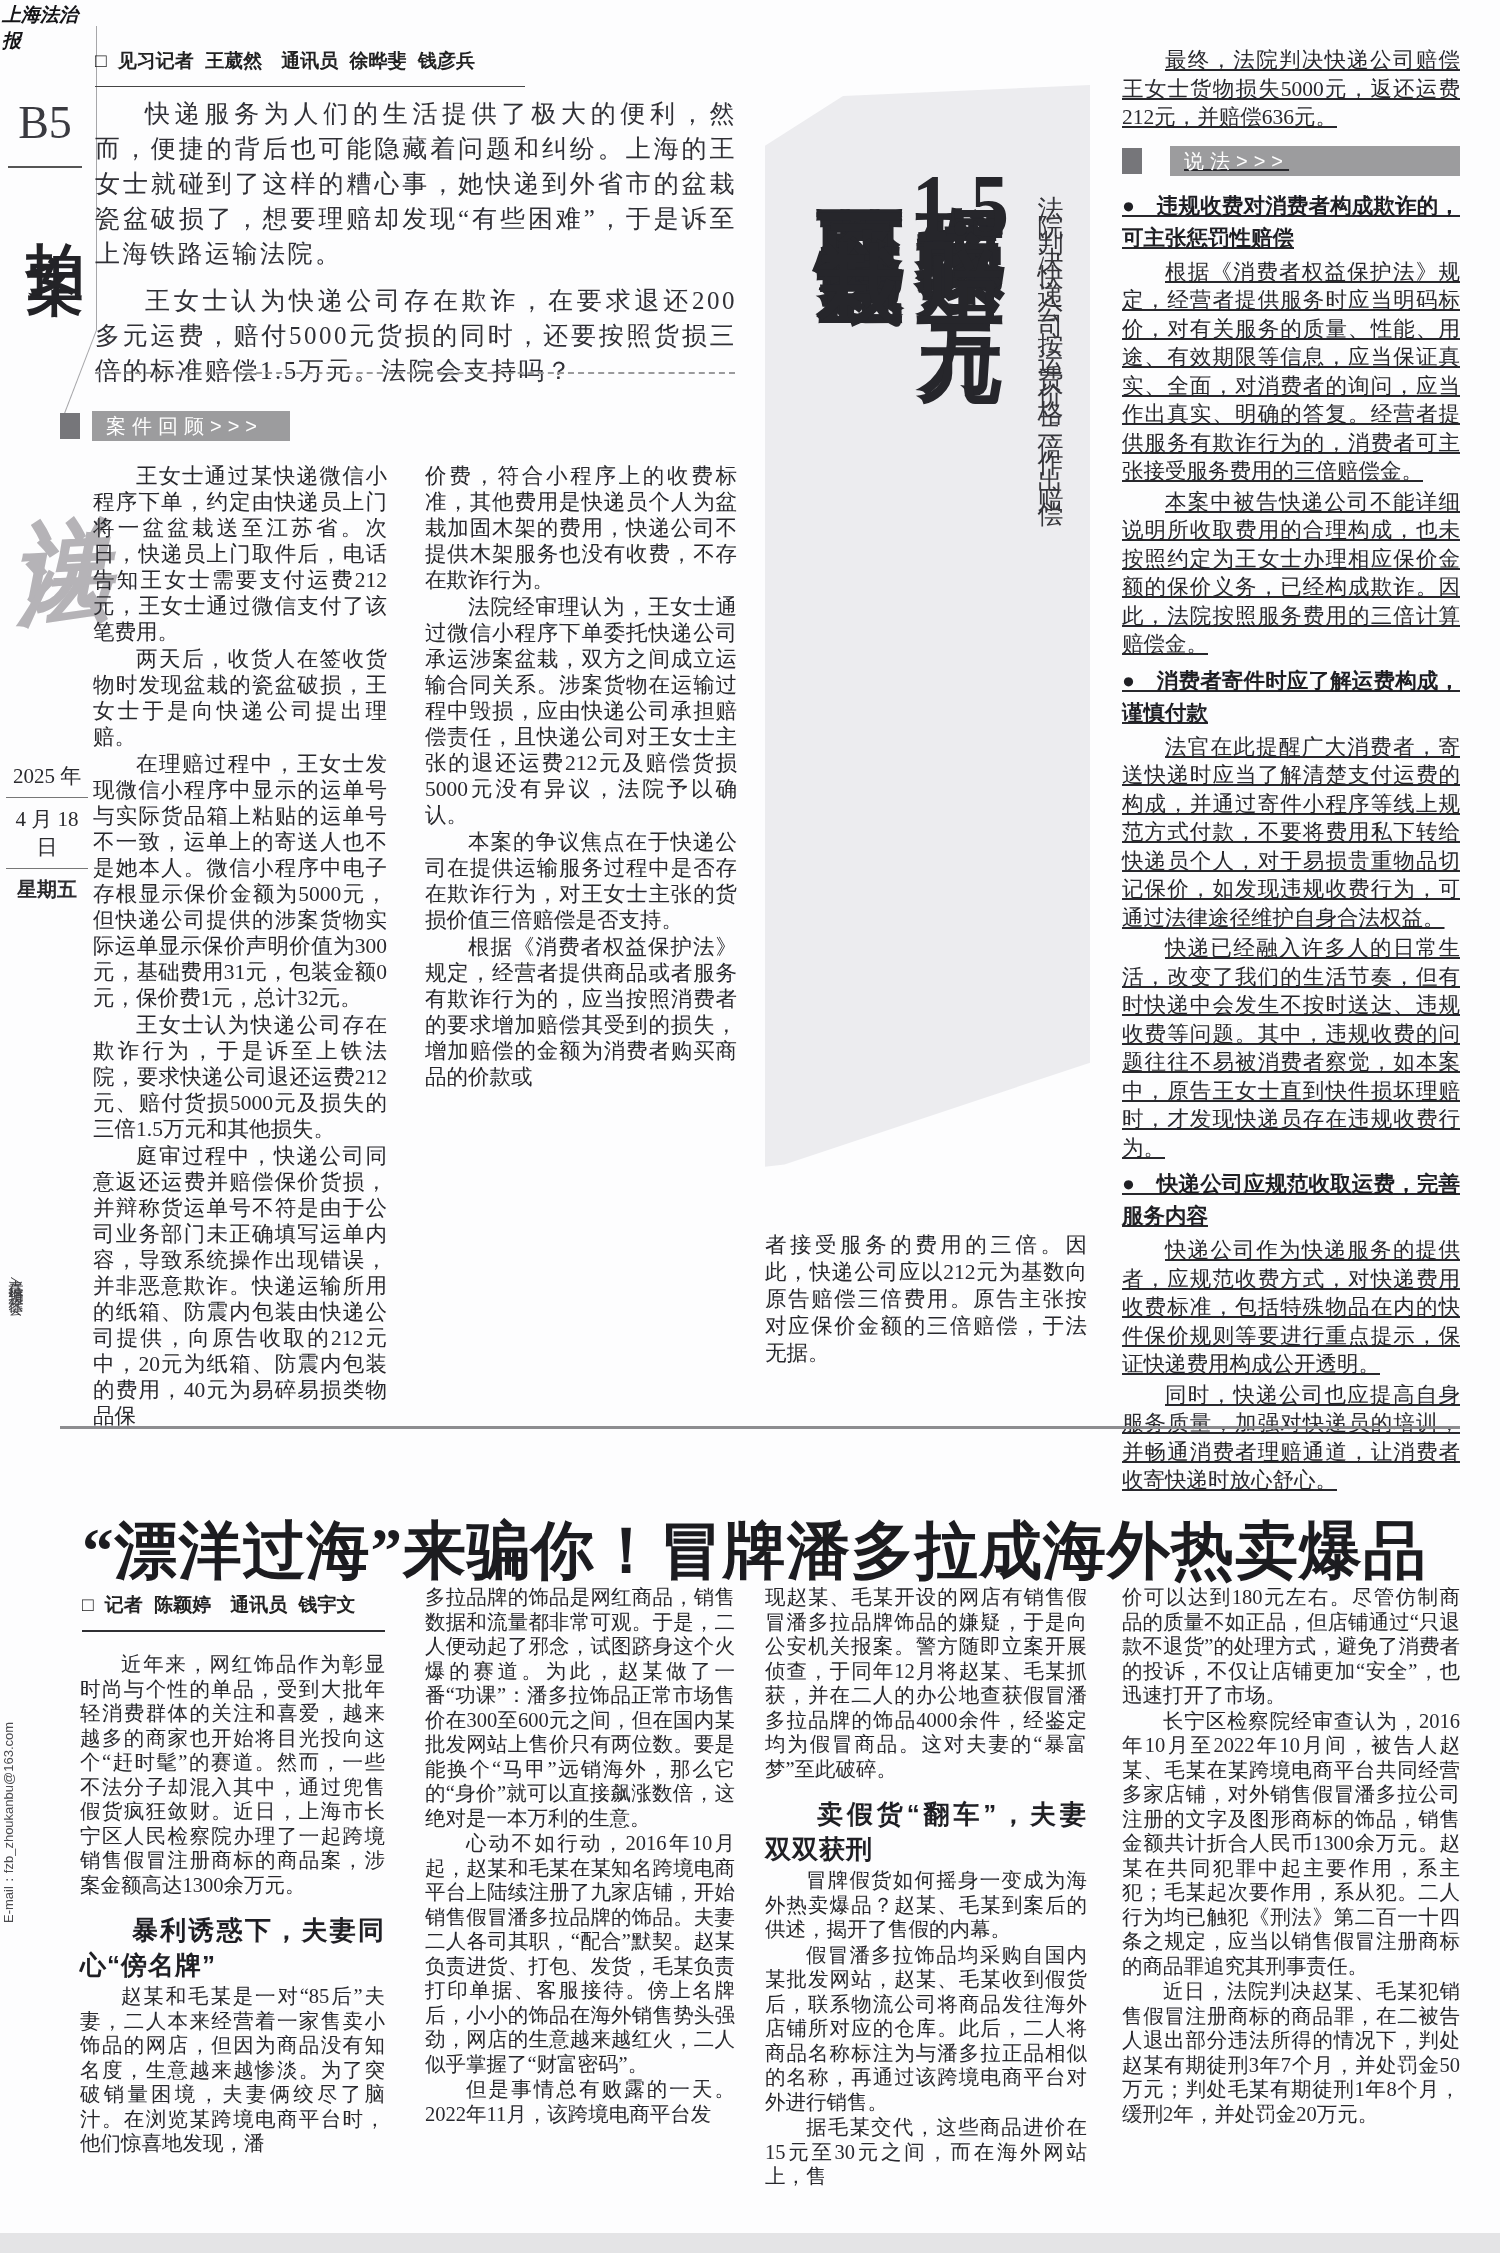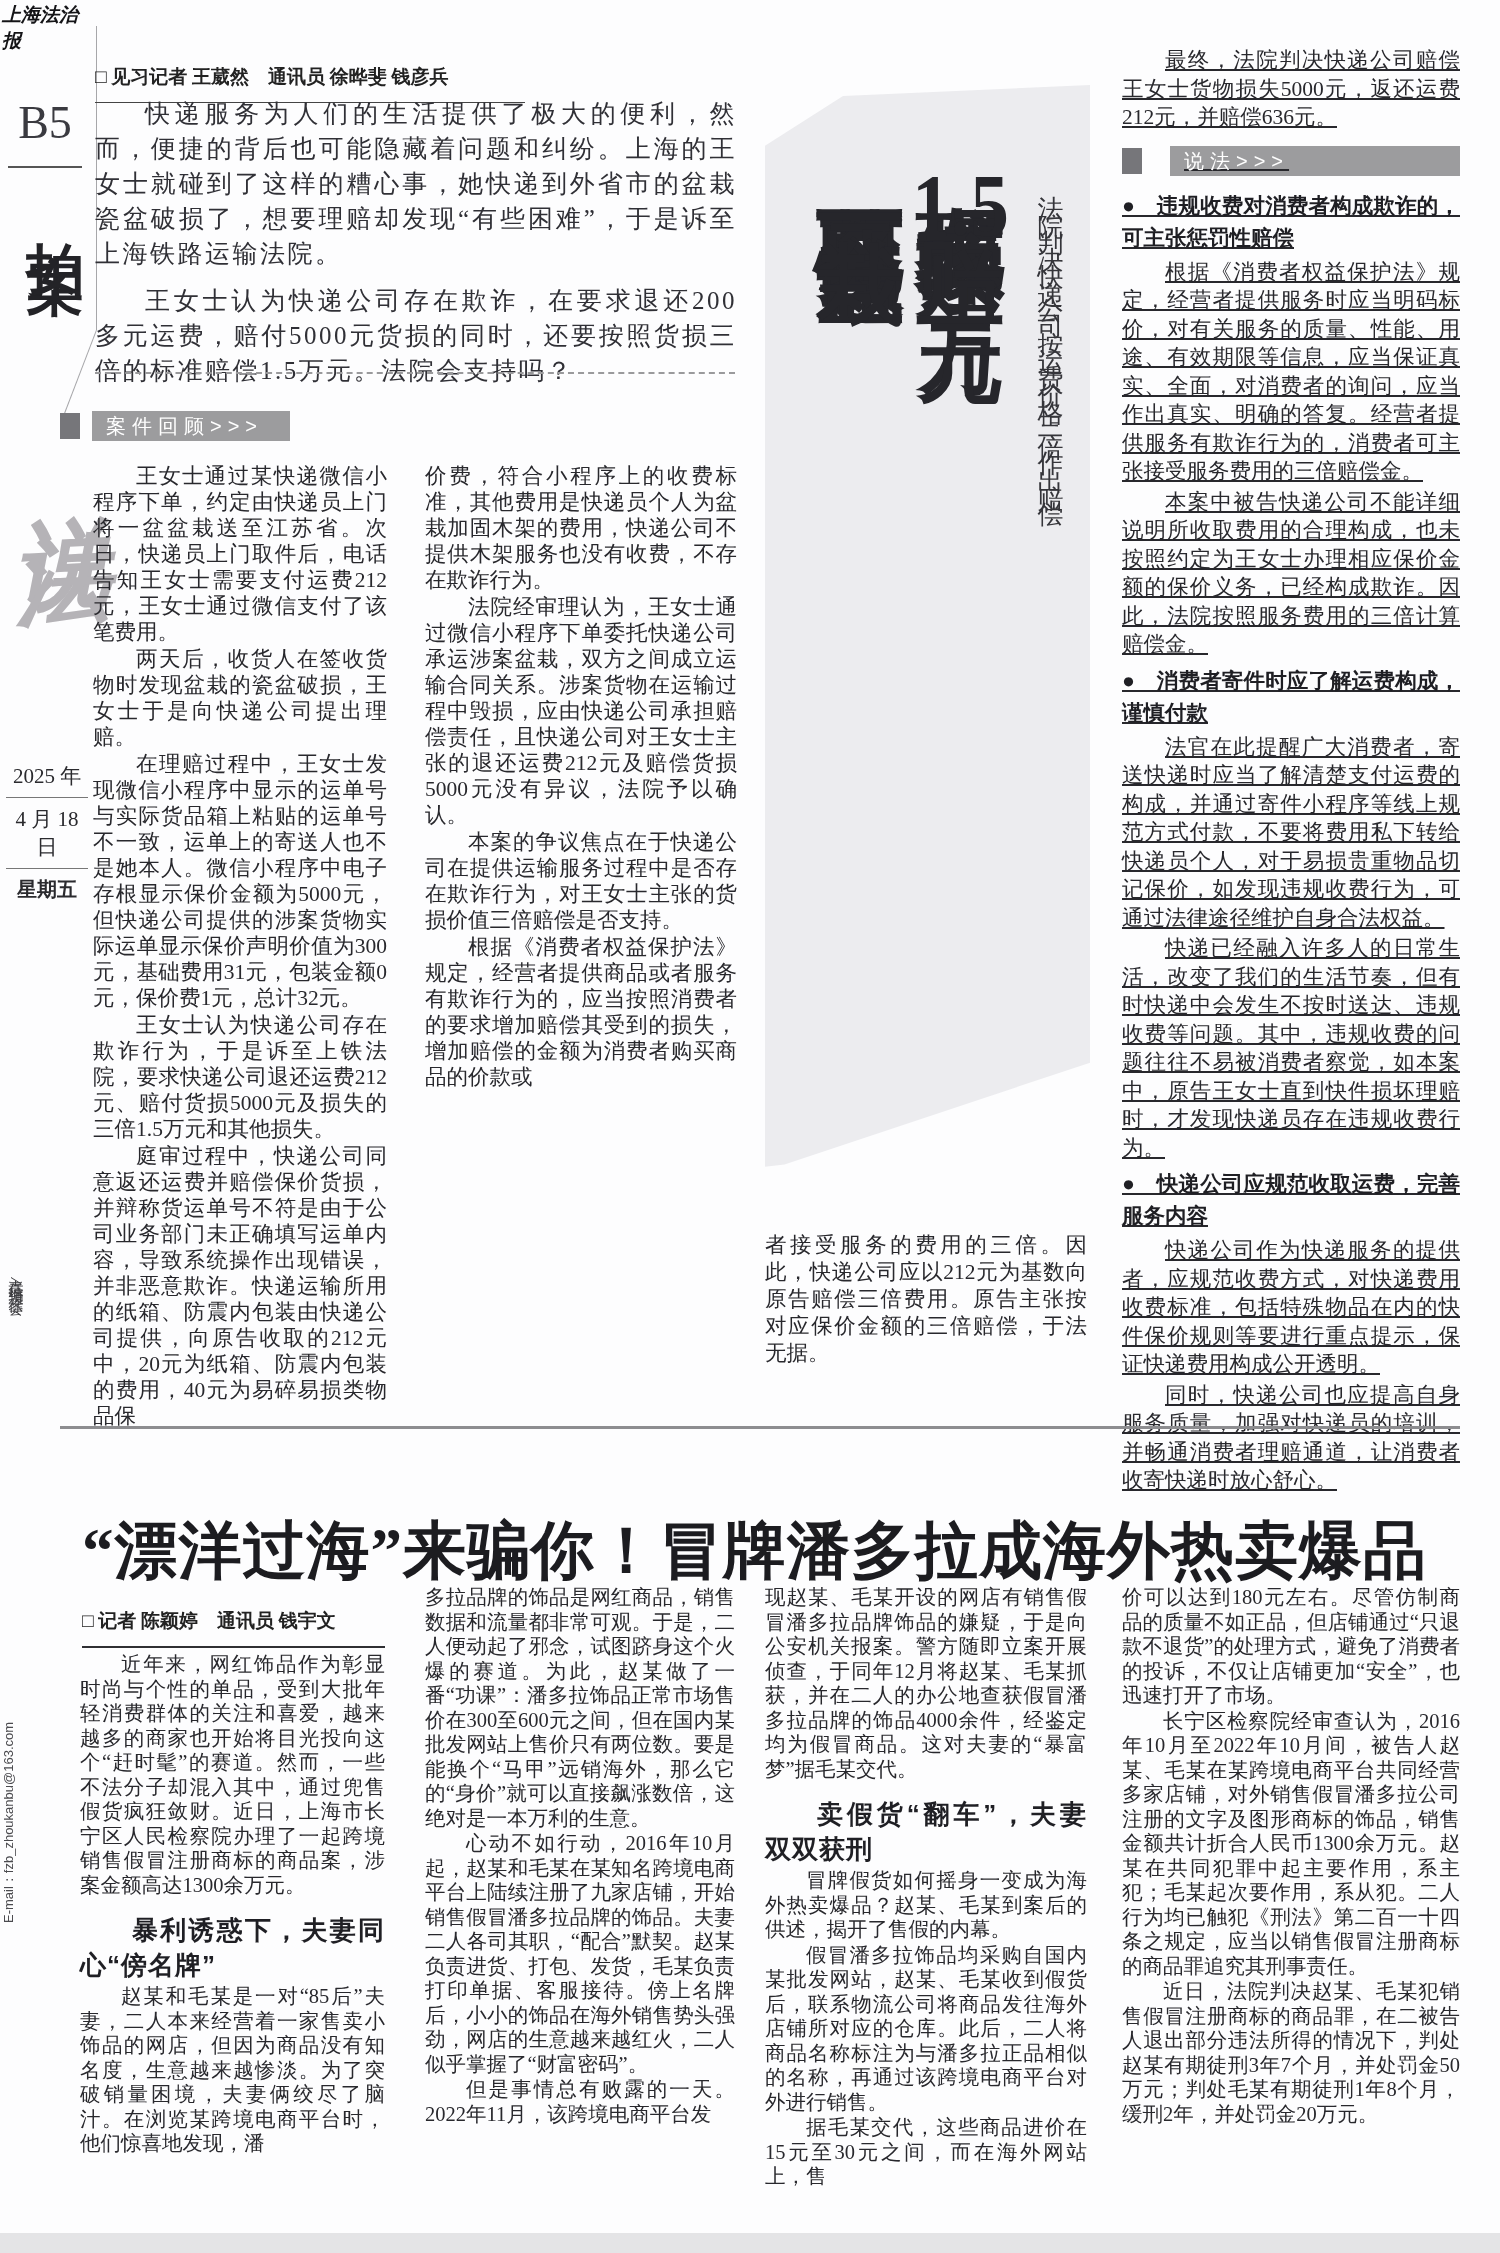--- a/index.html
+++ b/index.html
@@ -36,22 +36,22 @@
   .editor-note{left:6px;top:1268px;writing-mode:vertical-rl;font-size:15px;color:#3a3a3e;
     letter-spacing:3px;font-family:"Liberation Sans",sans-serif;}
   .email-note{left:0px;top:1905px;width:420px;height:18px;font-size:13px;color:#4a4a4e;
     transform:rotate(-90deg);transform-origin:9px 9px;font-family:"Liberation Sans",sans-serif;}
   
   .hdr-square{width:20px;height:26px;background:#76767a;}
   .hdr-bar{background:#9c9c9e;color:#fff;height:30px;line-height:30px;
     font-family:"Liberation Sans","DejaVu Sans",sans-serif;font-size:20px;
     letter-spacing:6px;padding-left:14px;box-sizing:border-box;}
   
-  .byline{font-family:Liberation Serif, serif;font-weight:700;
-    font-size:19px;color:#222;margin-top:16px;}
+  .byline{font-family:Liberation Mono, monospace;font-weight:700;
+    font-size:19px;color:#222;}
   .byline-top{left:95px;top:48px;width:430px;padding-bottom:12px;border-bottom:1px solid #444;}
   .intro{left:95px;top:96px;width:642px;font-size:25px;line-height:35px;
     letter-spacing:2.5px;color:#303036;text-align:justify;}
   .intro .t-p{margin-bottom:12px;}
   .dashed{left:95px;top:372px;width:640px;border-top:2px dashed #9a9a9c;}
   .case-square{left:60px;top:413px;}
   .case-bar{left:92px;top:411px;width:198px;}
   .tcol{text-align:justify;color:#28282d;}
   .tcol p{margin-bottom:1px;}
   .col1{left:93px;top:463px;width:294px;height:915px;font-size:21.5px;line-height:26px;}
@@ -170,21 +170,21 @@
     <p class="t-p">近年来，网红饰品作为彰显时尚与个性的单品，受到大批年轻消费群体的关注和喜爱，越来越多的商家也开始将目光投向这个“赶时髦”的赛道。然而，一些不法分子却混入其中，通过兜售假货疯狂敛财。近日，上海市长宁区人民检察院办理了一起跨境销售假冒注册商标的商品案，涉案金额高达1300余万元。</p>
     <p class="t-sub">暴利诱惑下，夫妻同心“傍名牌”</p>
     <p class="t-p">赵某和毛某是一对“85后”夫妻，二人本来经营着一家售卖小饰品的网店，但因为商品没有知名度，生意越来越惨淡。为了突破销量困境，夫妻俩绞尽了脑汁。在浏览某跨境电商平台时，他们惊喜地发现，潘</p>
   </div>
 <div class="abs bcol bcol2">
     <p class="t-cont">多拉品牌的饰品是网红商品，销售数据和流量都非常可观。于是，二人便动起了邪念，试图跻身这个火爆的赛道。为此，赵某做了一番“功课”：潘多拉饰品正常市场售价在300至600元之间，但在国内某批发网站上售价只有两位数。要是能换个“马甲”远销海外，那么它的“身价”就可以直接飙涨数倍，这绝对是一本万利的生意。</p>
     <p class="t-p">心动不如行动，2016年10月起，赵某和毛某在某知名跨境电商平台上陆续注册了九家店铺，开始销售假冒潘多拉品牌的饰品。夫妻二人各司其职，“配合”默契。赵某负责进货、打包、发货，毛某负责打印单据、客服接待。傍上名牌后，小小的饰品在海外销售势头强劲，网店的生意越来越红火，二人似乎掌握了“财富密码”。</p>
     <p class="t-p">但是事情总有败露的一天。2022年11月，该跨境电商平台发</p>
   </div>
 <div class="abs bcol bcol3">
-    <p class="t-cont">现赵某、毛某开设的网店有销售假冒潘多拉品牌饰品的嫌疑，于是向公安机关报案。警方随即立案开展侦查，于同年12月将赵某、毛某抓获，并在二人的办公地查获假冒潘多拉品牌的饰品4000余件，经鉴定均为假冒商品。这对夫妻的“暴富梦”据毛某交代。</p>
+    <p class="t-cont">现赵某、毛某开设的网店有销售假冒潘多拉品牌饰品的嫌疑，于是向公安机关报案。警方随即立案开展侦查，于同年12月将赵某、毛某抓获，并在二人的办公地查获假冒潘多拉品牌的饰品4000余件，经鉴定均为假冒商品。这对夫妻的“暴富梦”至此破碎。</p>
     <p class="t-sub">卖假货“翻车”，夫妻双双获刑</p>
     <p class="t-p">冒牌假货如何摇身一变成为海外热卖爆品？赵某、毛某到案后的供述，揭开了售假的内幕。</p>
     <p class="t-p">假冒潘多拉饰品均采购自国内某批发网站，赵某、毛某收到假货后，联系物流公司将商品发往海外店铺所对应的仓库。此后，二人将商品名称标注为与潘多拉正品相似的名称，再通过该跨境电商平台对外进行销售。</p>
     <p class="t-p">据毛某交代，这些商品进价在15元至30元之间，而在海外网站上，售</p>
   </div>
 <div class="abs bcol bcol4">
     <p class="t-cont">价可以达到180元左右。尽管仿制商品的质量不如正品，但店铺通过“只退款不退货”的处理方式，避免了消费者的投诉，不仅让店铺更加“安全”，也迅速打开了市场。</p>
     <p class="t-p">长宁区检察院经审查认为，2016年10月至2022年10月间，被告人赵某、毛某在某跨境电商平台共同经营多家店铺，对外销售假冒潘多拉公司注册的文字及图形商标的饰品，销售金额共计折合人民币1300余万元。赵某在共同犯罪中起主要作用，系主犯；毛某起次要作用，系从犯。二人行为均已触犯《刑法》第二百一十四条之规定，应当以销售假冒注册商标的商品罪追究其刑事责任。</p>
     <p class="t-p">近日，法院判决赵某、毛某犯销售假冒注册商标的商品罪，在二被告人退出部分违法所得的情况下，判处赵某有期徒刑3年7个月，并处罚金50万元；判处毛某有期徒刑1年8个月，缓刑2年，并处罚金20万元。</p>
   </div>

